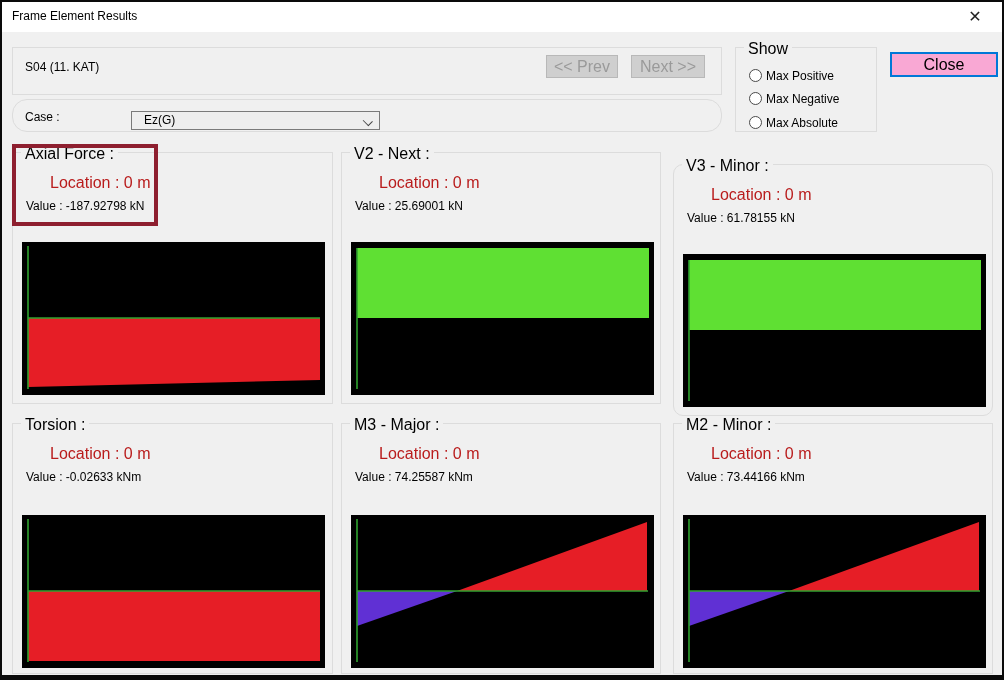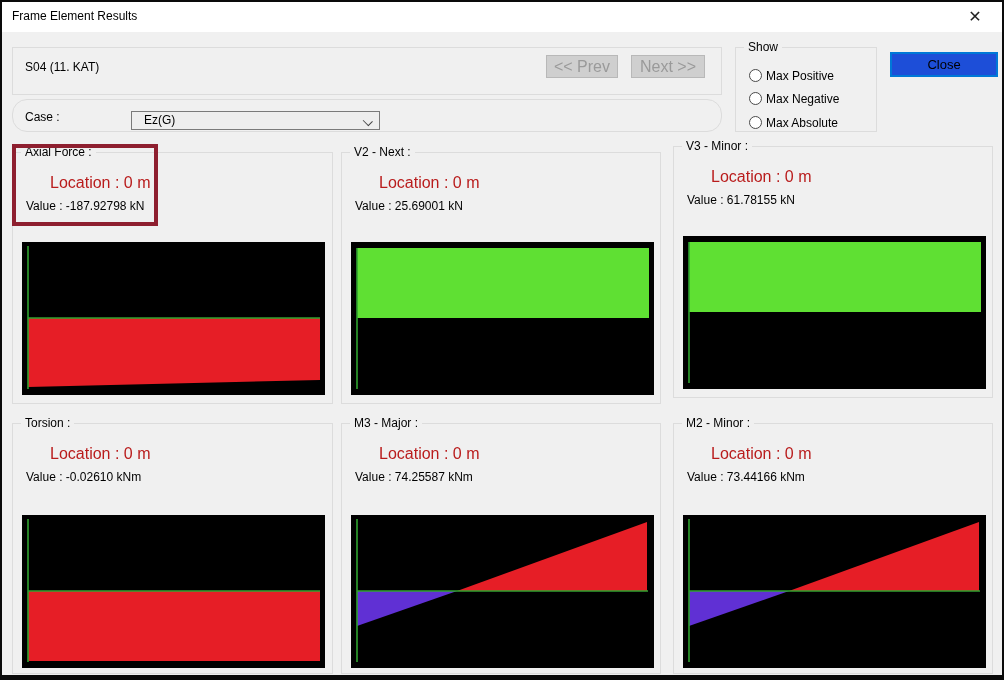--- a/index.html
+++ b/index.html
@@ -18,21 +18,21 @@
   .close-x {
     position:absolute; right:16px; top:4px; width:22px; height:22px;
     font-size:16px; color:#222; text-align:center; line-height:22px; cursor:pointer;
     font-weight:400;
   }
   .groupbox {
     position:absolute; border:1px solid #dcdcdc; background:#f0f0f0;
   }
   .legend {
     position:absolute; top:-8px; left:8px; background:#f0f0f0; padding:0 4px;
-    font-size:12px; color:#000; white-space:nowrap;
+    font-size:16px; color:#000; white-space:nowrap;
   }
   .box-label { position:absolute; left:12px; font-size:12px; color:#000; }
   .btn {
     position:absolute; font-size:16px; text-align:center;
     border:1px solid #b8b8b8; background:#cfcfcf; color:#9a9a9a;
   }
   .combo {
     position:absolute; left:118px; top:11px; width:249px; height:19px;
     background:#eeeeee; border:1px solid #7a7a7a; font-size:12px;
     line-height:17px; padding-left:12px; color:#000; cursor:default;
@@ -46,21 +46,21 @@
     transform:rotate(45deg) scale(1,0.8); transform-origin:60% 40%;
   }
   .radio-row { position:absolute; left:13px; height:14px; }
   .radio-circle {
     display:inline-block; width:13px; height:13px; border:1px solid #4a4a4a;
     border-radius:50%; background:#fff; vertical-align:middle;
   }
   .radio-label { font-size:12px; color:#000; vertical-align:middle; margin-left:4px; }
   .close-btn {
     position:absolute; left:888px; top:50px; width:108px; height:25px;
-    background:#1d4ed8; border:2px solid #0078d7; font-size:13px;
+    background:#f9a8d4; border:2px solid #0078d7; font-size:16px;
     text-align:center; line-height:21px; color:#000; cursor:pointer;
   }
   .panel { position:absolute; border:1px solid #dcdcdc; }
   .loc { position:absolute; left:13px; top:21px; font-size:16px; color:#b91c1c;margin-left:24px; }
   .val { position:absolute; left:13px; top:46px; font-size:12px; color:#000; }
   .chart { position:absolute; left:9px; display:block; }
   .row1 .chart { top:89px; }
   .row2 .chart { top:91px; }
   .chart-bg { fill:#000000; }
   .fill-pos { fill:#5fe033; }
@@ -129,35 +129,35 @@
     <span class="legend">V2 - Next :</span>
     <div class="loc">Location : 0 m</div>
     <div class="val">Value : 25.69001 kN</div>
     <svg class="chart" width="303" height="153" viewBox="0 0 303 153">
       <rect class="chart-bg" x="0" y="0" width="303" height="153"></rect>
       <rect class="fill-pos" x="6" y="6" width="292" height="70"></rect>
       <line class="axis" x1="6" y1="6" x2="6" y2="147"></line>
     </svg>
   </div>
 
-  <div class="panel row1" style="left:671px; top:144px; width:320px; height:252px;">
+  <div class="panel row1" style="left:671px; top:162px; width:320px; height:252px;border-radius:10px;">
     <span class="legend">V3 - Minor :</span>
     <div class="loc">Location : 0 m</div>
     <div class="val">Value : 61.78155 kN</div>
     <svg class="chart" width="303" height="153" viewBox="0 0 303 153">
       <rect class="chart-bg" x="0" y="0" width="303" height="153"></rect>
       <rect class="fill-pos" x="6" y="6" width="292" height="70"></rect>
       <line class="axis" x1="6" y1="6" x2="6" y2="147"></line>
     </svg>
   </div>
 
   <div class="panel row2" style="left:10px; top:421px; width:321px; height:251px;text-align:right;">
     <span class="legend">Torsion :</span>
     <div class="loc">Location : 0 m</div>
-    <div class="val">Value : -0.02610 kNm</div>
+    <div class="val">Value : -0.02633 kNm</div>
     <svg class="chart" width="303" height="153" viewBox="0 0 303 153">
       <rect class="chart-bg" x="0" y="0" width="303" height="153"></rect>
       <rect class="fill-neg" x="6" y="76" width="292" height="70"></rect>
       <line class="axis" x1="6" y1="76" x2="298" y2="76"></line>
       <line class="axis" x1="6" y1="4" x2="6" y2="147"></line>
     </svg>
   </div>
 
   <div class="panel row2" style="left:339px; top:421px; width:320px; height:251px;">
     <span class="legend">M3 - Major :</span>

